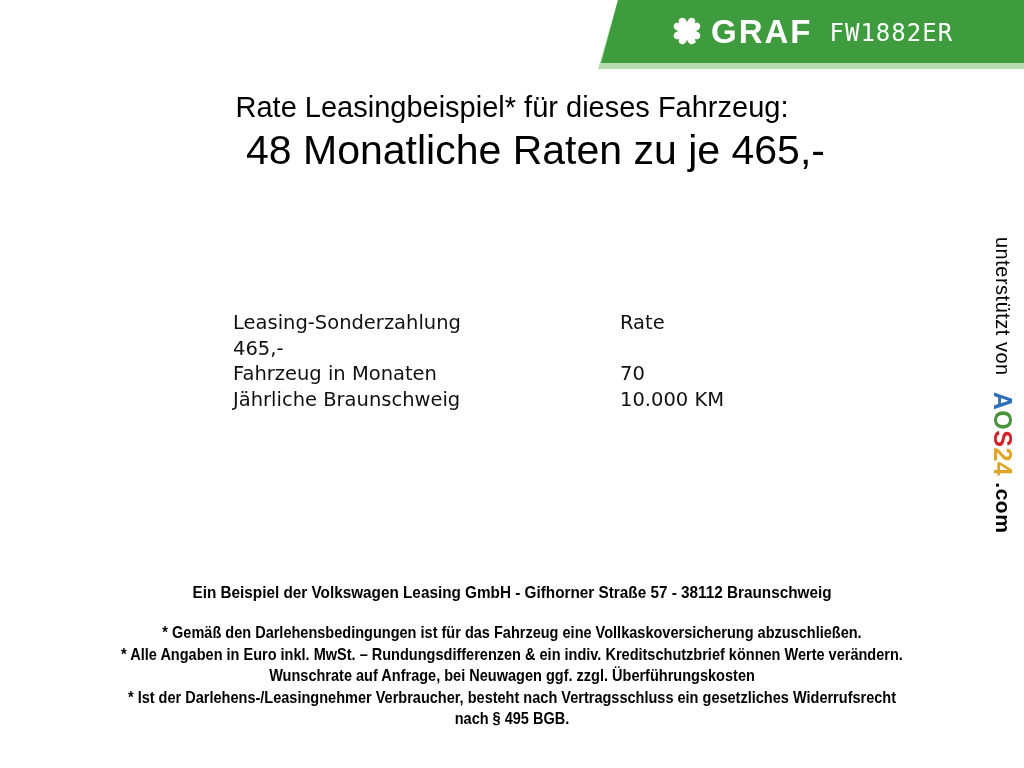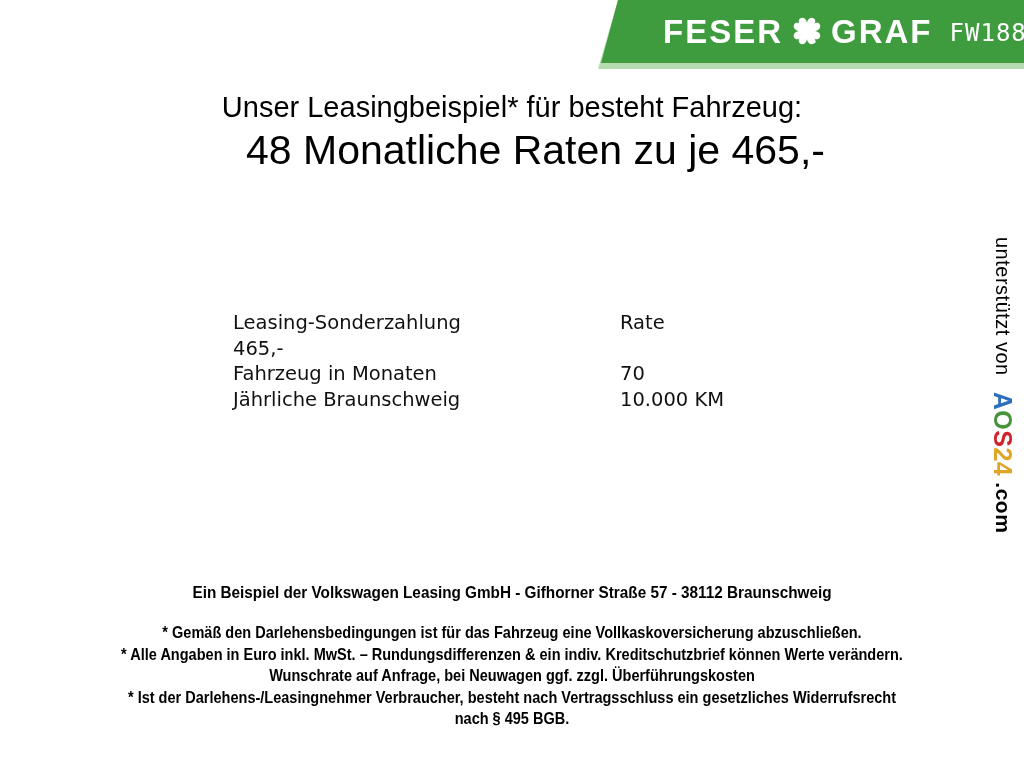--- a/index.html
+++ b/index.html
@@ -131,42 +131,41 @@
   }
 </style>
 </head>
 <body>
 
 <div class="page">
 
   <div class="banner-wrap">
     <div class="banner-shadow"></div>
     <div class="banner-main">
-      <span class="brand-left">FESER</span>
       <span class="clover">
         <svg width="34" height="34" viewBox="-26 -26 52 52" aria-hidden="true">
           <defs>
             <path id="leaf" d="M0 0 C -2 -2 -11 -8 -11 -15 C -11 -20 -6 -22.5 -2.8 -20.5 C -1.2 -19.5 0 -17.5 0 -16 C 0 -17.5 1.2 -19.5 2.8 -20.5 C 6 -22.5 11 -20 11 -15 C 11 -8 2 -2 0 0 Z"></path>
           </defs>
           <g fill="#ffffff">
             <use href="#leaf" transform="rotate(45)"></use>
             <use href="#leaf" transform="rotate(135)"></use>
             <use href="#leaf" transform="rotate(225)"></use>
             <use href="#leaf" transform="rotate(315)"></use>
             <rect x="-1.5" y="9" width="3.2" height="13" rx="1.6" transform="rotate(-35)"></rect>
           </g>
         </svg>
       </span>
       <span class="brand-right">GRAF</span>
       <span class="vehicle-code">FW1882ER</span>
     </div>
   </div>
 
   <div class="heading">
-    <div class="heading-line1">Unser Leasingbeispiel* für besteht Fahrzeug:</div>
+    <div class="heading-line1">Rate Leasingbeispiel* für dieses Fahrzeug:</div>
     <div class="heading-line2">48 Monatliche Raten zu je 465,-</div>
   </div>
 
   <div class="details">
     <div class="details-row">
       <span>Leasing-Sonderzahlung</span>
       <span>Rate</span>
     </div>
     <div class="details-row">
       <span>465,-</span>

